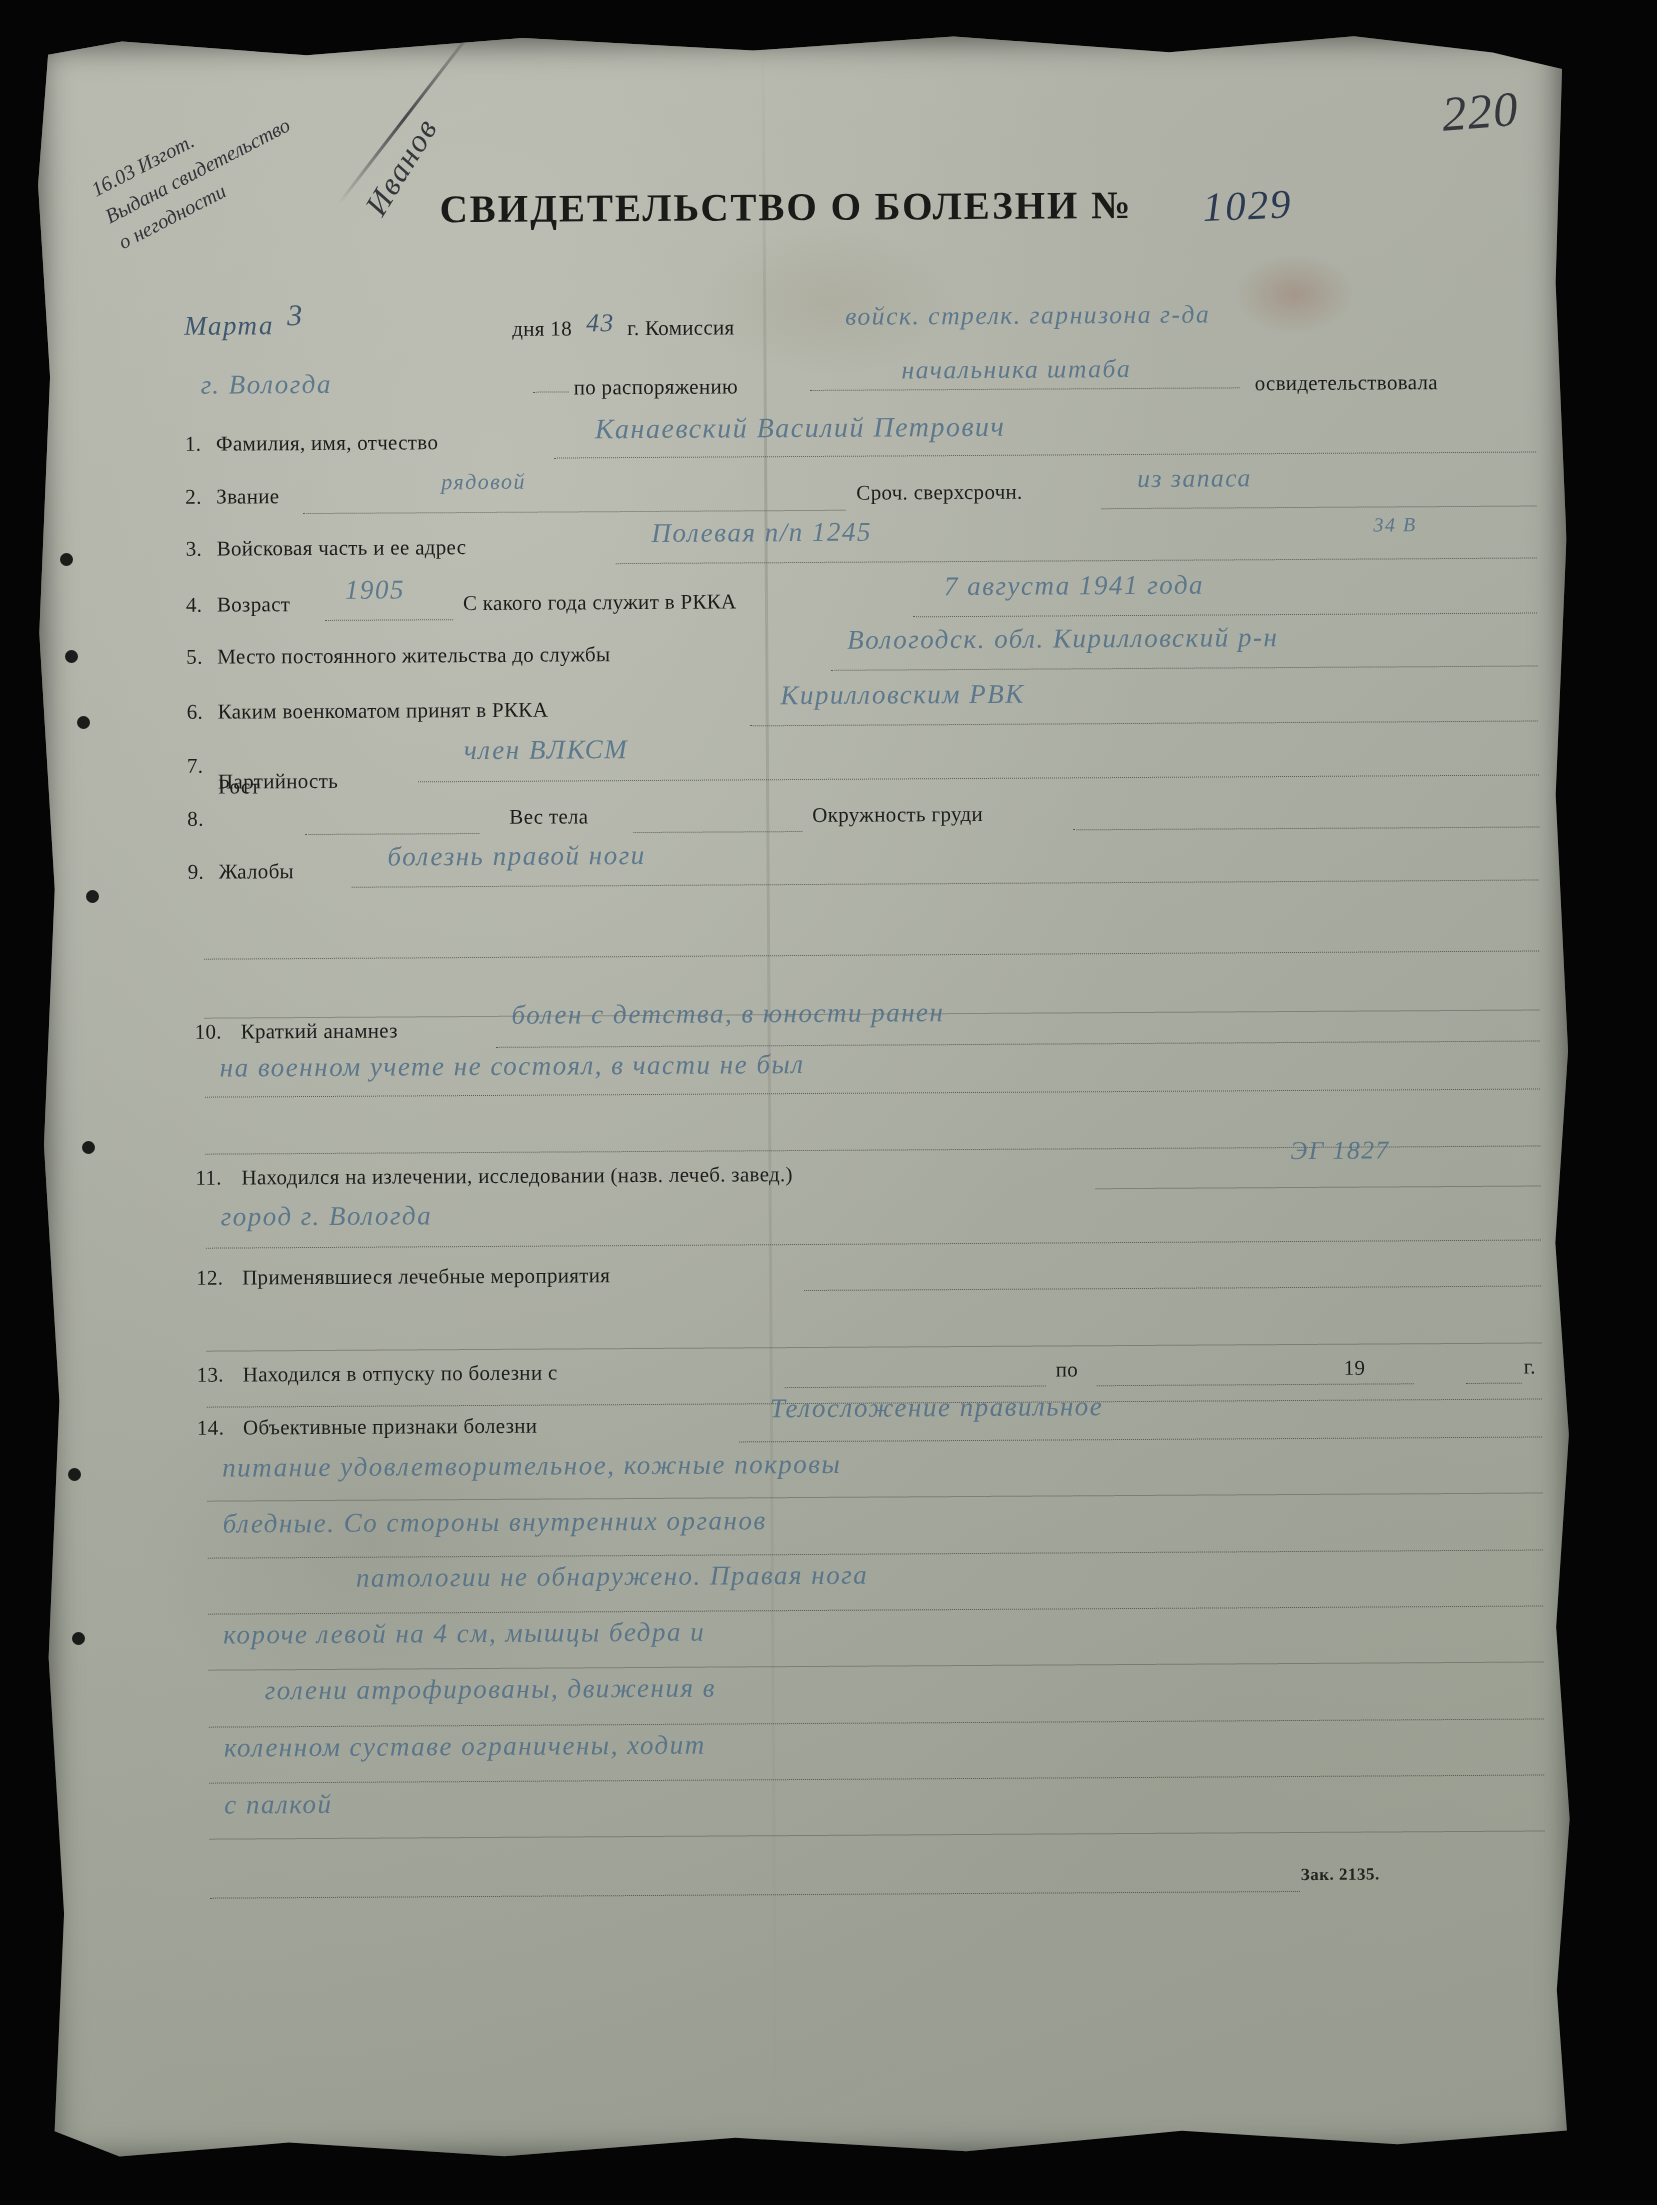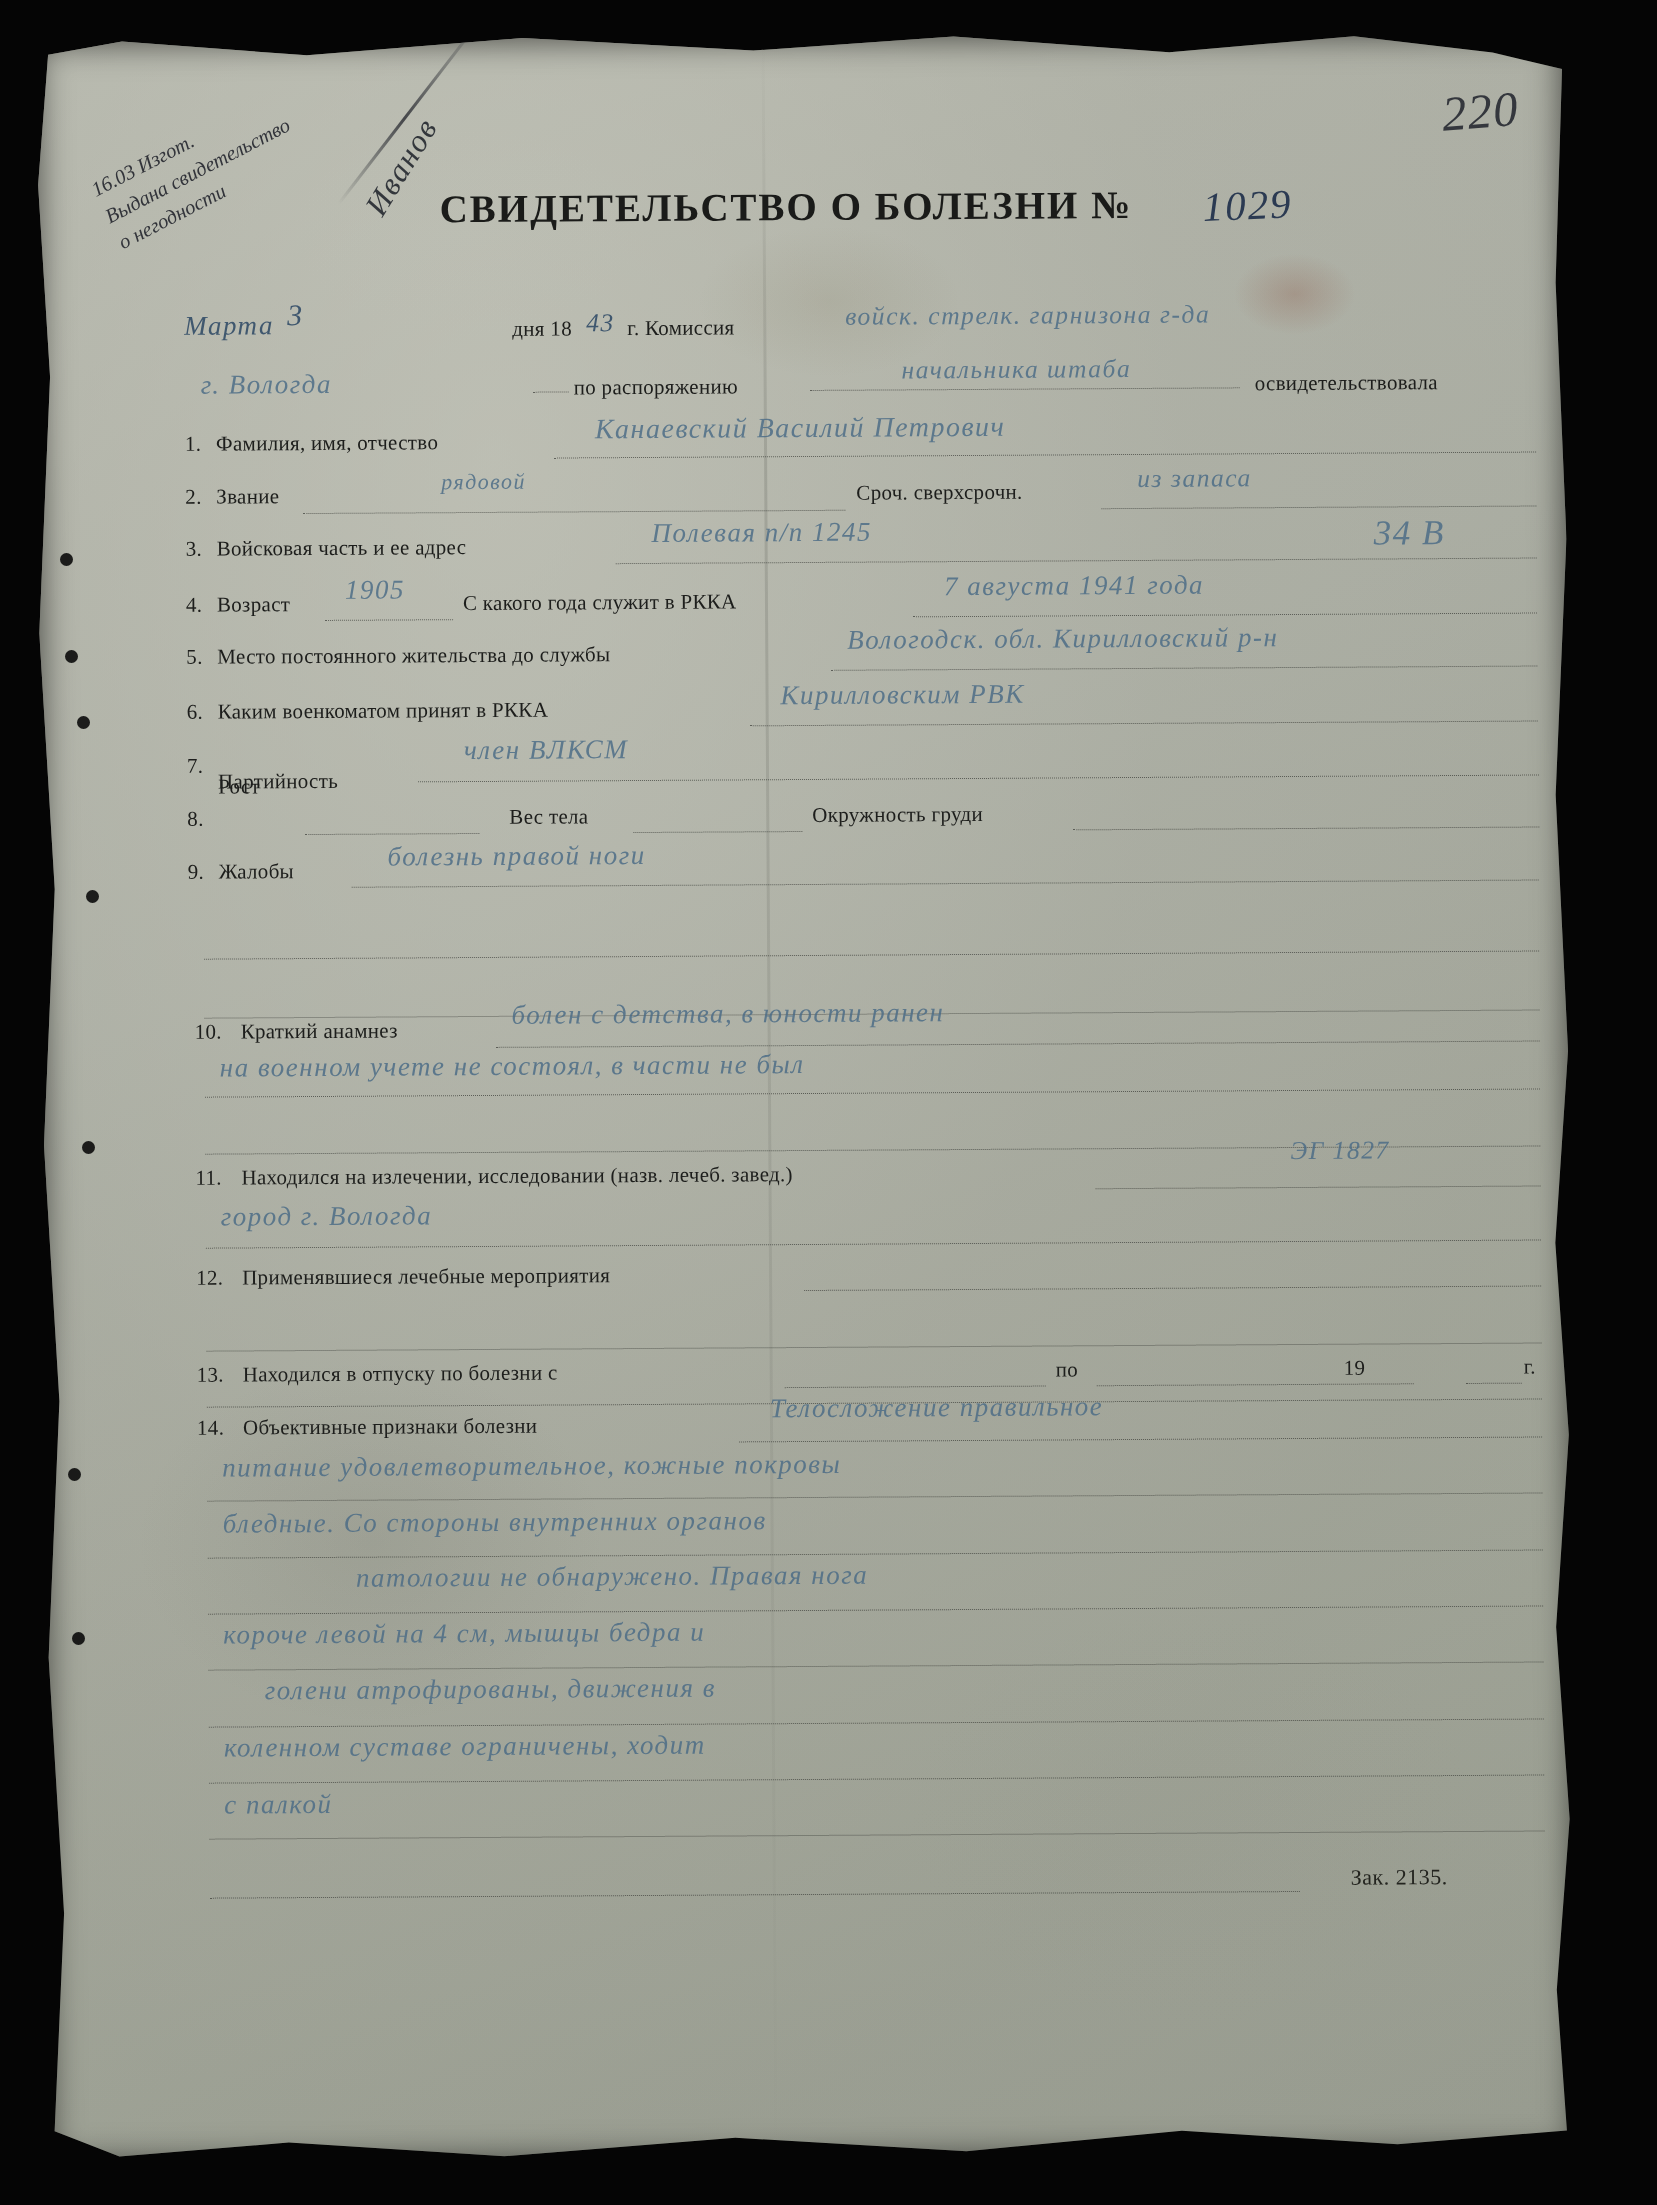--- a/index.html
+++ b/index.html
@@ -159,24 +159,25 @@
     font-family: "Liberation Serif", serif;
     font-style: italic;
     color: #4a6b86;
     opacity: 0.82;
     white-space: nowrap;
     letter-spacing: 1.5px;
   }
   .hw.dark { color: #2f4a66; opacity: 0.88; }
 
   #footer-code {
-    left: 1310px; top: 1837px;
-    font-size: 22px;
+    left: 1260px; top: 1837px;
+    font-size: 17px;
     color: #23241f;
     letter-spacing: 0.5px;
+    font-weight: bold;
   }
 
   
   .punch {
     position: absolute;
     width: 13.3px; height: 13.3px;
     background: #0b0b0b;
     border-radius: 50%;
     opacity: 0.9;
   }
@@ -231,21 +232,21 @@
     <div class="dots" style="left:271px; top:458px; width:542px;"></div>
     <div class="hw" style="left:409px; top:436px; font-size:22px;">рядовой</div>
     <div class="lbl" style="left:824px; top:450px;">Сроч. сверхсрочн.</div>
     <div class="dots" style="left:1069px; top:458px; width:435px;"></div>
     <div class="hw" style="left:1105px; top:435px; font-size:25.6px;">из запаса</div>
 
     <div class="lbl" style="left:153px; top:502px;">3.</div>
     <div class="lbl" style="left:184px; top:502px;">Войсковая часть и ее адрес</div>
     <div class="dots" style="left:583px; top:510px; width:921px;"></div>
     <div class="hw" style="left:619px; top:486px; font-size:27px;">Полевая п/п 1245</div>
-    <div class="hw" style="left:1341px; top:486px; font-size:35px;">34 В</div>
+    <div class="hw" style="left:1341px; top:486px; font-size:20px;">34 В</div>
 
     <div class="lbl" style="left:153px; top:558px;">4.</div>
     <div class="lbl" style="left:184px; top:558px;">Возраст</div>
     <div class="dots" style="left:292px; top:565px; width:128px;"></div>
     <div class="hw" style="left:312px; top:541px; font-size:27px;">1905</div>
     <div class="lbl" style="left:430px; top:558px;">С какого года служит в РККА</div>
     <div class="dots" style="left:880px; top:565px; width:624px;"></div>
     <div class="hw" style="left:911px; top:541px; font-size:27px;">7 августа 1941 года</div>
 
     <div class="lbl" style="left:153px; top:610px;">5.</div>

